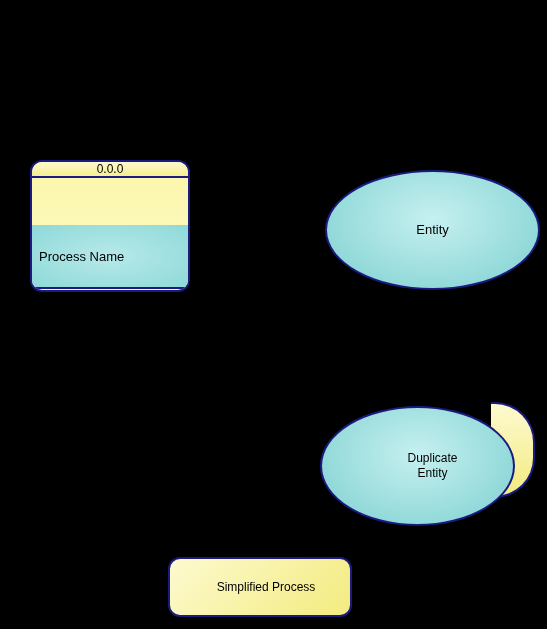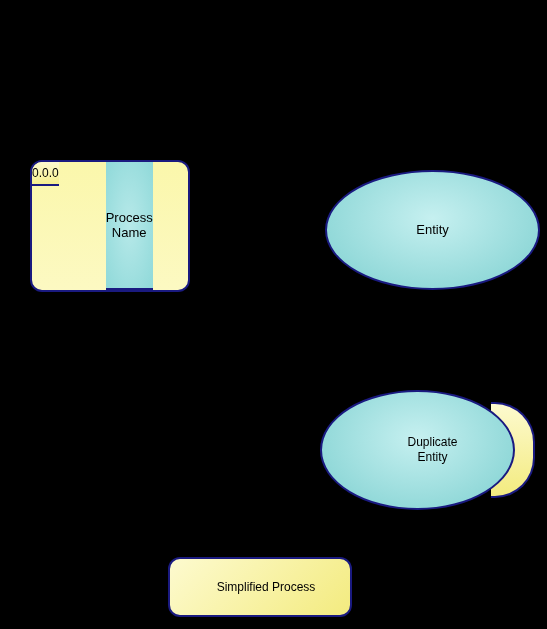--- a/index.html
+++ b/index.html
@@ -23,41 +23,42 @@
     position: absolute;
   }
   
   .process {
     border: 2px solid #1a1a80;
     border-radius: 12px;
     background: linear-gradient(180deg, #fbf7ab 0%, #fcf9c2 100%);
     box-shadow: 0 0 0 0 transparent;
     overflow: hidden;
     display: flex;
-    flex-direction: row;
+    flex-direction: column;
     gap: 47px;
   }
   .process .top-band {
     height: 22px;
     display: flex;
     align-items: center;
     justify-content: center;
     font-size: 12px;
     border-bottom: 2px solid #1a1a80;
     background: linear-gradient(180deg, #fdfacf 0%, #f6ef8f 100%);
   }
   .process .mid-band {
     flex: 1;
     display: flex;
     align-items: center;
-    justify-content: center;
+    justify-content: flex-start;
     text-align: center;
     background: radial-gradient(ellipse at center, #b7e9e9 0%, #8fd9d9 100%);
     border-bottom: 2px solid #1a1a80;
     min-height: 62px;
+    padding-left: 7px;
   }
   .process .bot-band {
     height: 14px;
     background: linear-gradient(180deg, #fdfacf 0%, #f6ef8f 100%);
   }
 
   
   .simpl {
     border: 2px solid #1a1a80;
     border-radius: 12px;
@@ -88,21 +89,21 @@
     line-height: 1.25;
   }
 
   
   .dup-entity {
     position: absolute;
   }
   .dup-entity .bg-ellipse {
     position: absolute;
     left: 0;
-    top: 0;
+    top: 16px;
     width: 100%;
     height: 100%;
     border: 2px solid #1a1a80;
     border-radius: 50%;
     background: radial-gradient(ellipse at 50% 40%, #c6f0f0 0%, #7ed0d0 100%);
     box-sizing: border-box;
     display: flex;
     align-items: center;
     justify-content: center;
     text-align: center;

